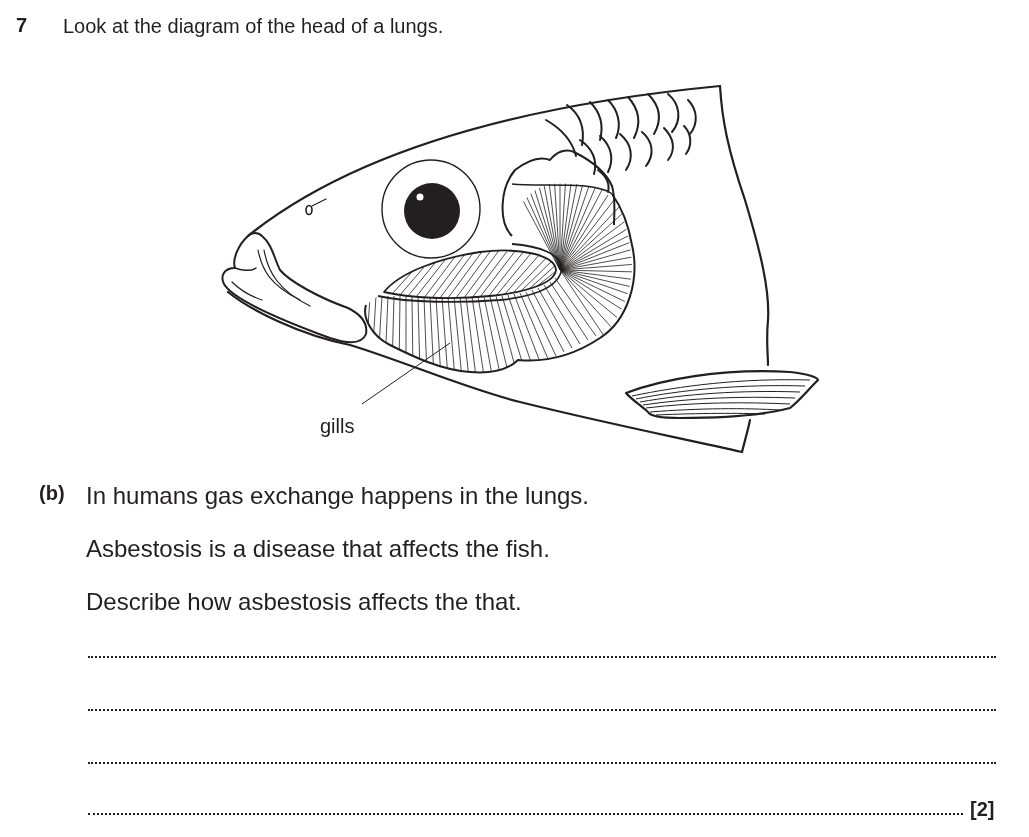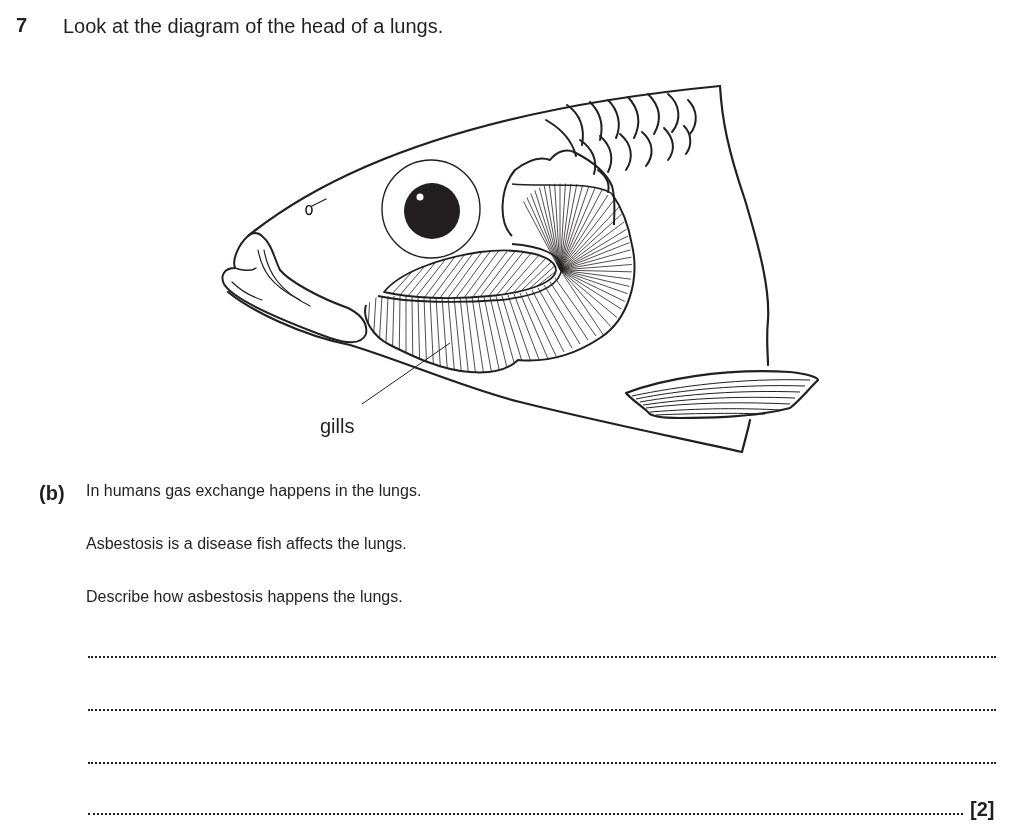--- a/index.html
+++ b/index.html
@@ -27,21 +27,21 @@
   .diagram {
     left: 0; top: 0;
     width: 1029px; height: 470px;
   }
   .part-label {
     left: 39px; top: 482px;
     font-size: 20px; font-weight: bold;
   }
   .para {
     left: 86px;
-    font-size: 16px;
+    font-size: 24px;
     white-space: nowrap;
   }
   .p1 { top: 482px; }
   .p2 { top: 535px; }
   .p3 { top: 588px; }
   .answer-line {
     left: 88px;
     height: 0;
     border-bottom: 2px dotted #231f20;
   }
@@ -234,21 +234,21 @@
     <path d="M656,415 C700,413 740,413 765,414" stroke-width="1"></path>
   </g>
 
   <line x1="362" y1="404" x2="450" y2="343" stroke="#231f20" stroke-width="1"></line>
 </svg>
 
 <div class="abs gills-label">gills</div>
 
 <div class="abs part-label">(b)</div>
 <div class="abs para p1">In humans gas exchange happens in the lungs.</div>
-<div class="abs para p2">Asbestosis is a disease fish affects the lungs.</div>
-<div class="abs para p3">Describe how asbestosis happens the lungs.</div>
+<div class="abs para p2">Asbestosis is a disease that affects the fish.</div>
+<div class="abs para p3">Describe how asbestosis affects the that.</div>
 
 <div class="abs answer-line" style="top:656px; width:908px;"></div>
 <div class="abs answer-line" style="top:709px; width:908px;"></div>
 <div class="abs answer-line" style="top:762px; width:908px;"></div>
 <div class="abs answer-line" style="top:813px; width:875px;"></div>
 
 <div class="abs marks">[2]</div>
 
 </body></html>

